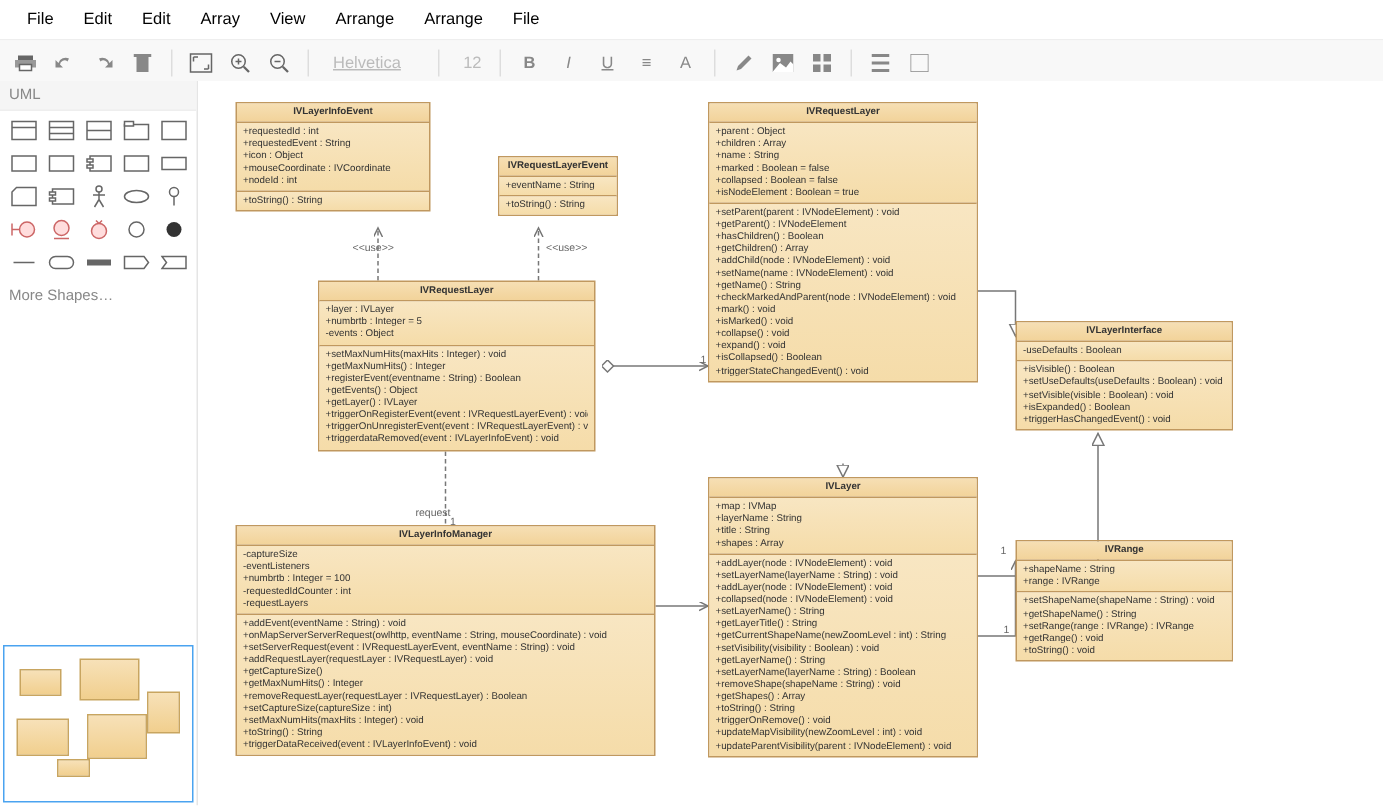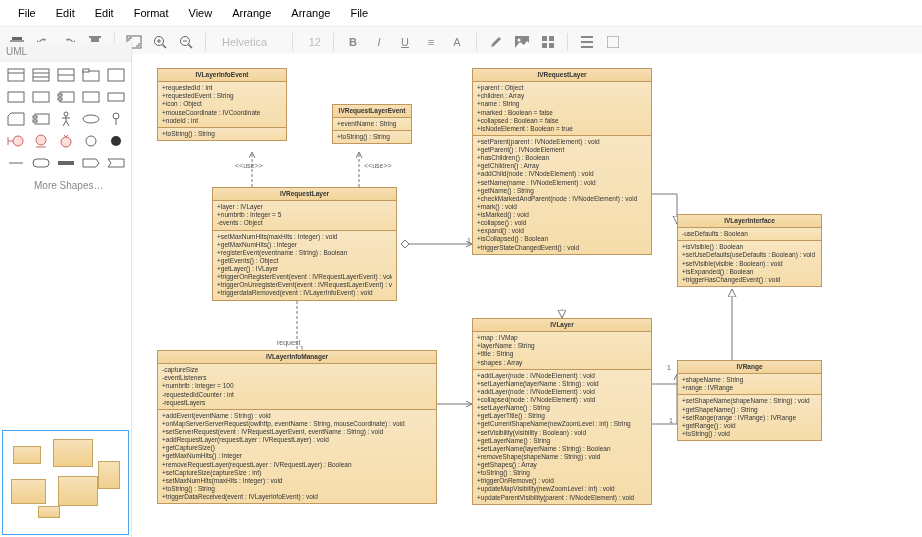--- a/index.html
+++ b/index.html
@@ -6,30 +6,30 @@
   body { font-family: Arial, sans-serif; font-size: 11px; background: #fff; width: 922px; height: 537px; overflow: hidden; position: relative; }
 
   
   .menubar { display: flex; padding: 4px 8px; background: #fff; border-bottom: 1px solid #eee; }
   .menubar span { padding: 3px 10px; cursor: pointer; }
 
   
   .toolbar { display: flex; align-items: center; padding: 4px 6px; background: #f8f8f8; border-bottom: 1px solid #e5e5e5; gap: 4px; }
   .tbtn { width: 22px; height: 22px; display: inline-flex; align-items: center; justify-content: center; color: #555; cursor: pointer; }
   .tsep { width: 1px; height: 18px; background: #ddd; margin: 0 4px; }
-  .fontsel { color: #bbb; padding: 2px 8px; min-width: 70px; }
+  .fontsel { color: #bbb; padding: 2px 8px; min-width: 70px; text-decoration: underline; }
   .sizesel { color: #bbb; padding: 2px 4px; min-width: 24px; text-align: right; }
   svg { display: block; }
 
   
-  .sidebar { position: absolute; left: 0; top: 42px; width: 132px; bottom: 0; border-right: 1px solid #e5e5e5; background: #fff; overflow: hidden; }
+  .sidebar { position: absolute; left: 0; top: 54px; width: 132px; bottom: 0; border-right: 1px solid #e5e5e5; background: #fff; overflow: hidden; }
   .sidebar-title { padding: 4px 6px; color: #888; font-size: 10px; background: #f5f5f5; border-bottom: 1px solid #eee; }
   .shape-palette { padding: 4px; display: grid; grid-template-columns: repeat(5, 1fr); gap: 4px 2px; }
   .shape-slot { height: 18px; display: flex; align-items: center; justify-content: center; }
-  .moreshapes { padding: 4px 6px; color: #888; font-size: 10px; margin-left: 28px; }
+  .moreshapes { padding: 4px 6px; color: #888; font-size: 10px; }
   .navigator { position: absolute; bottom: 0; left: 0; right: 0; height: 105px; border: 1px solid #4aa3f0; margin: 2px; background: #fff; }
   .nav-mini { position: absolute; background: linear-gradient(#f7e1b8,#f1cf8e); border: 1px solid #c8a560; }
 
   
   .canvas { position: absolute; left: 132px; right: 0; top: 54px; bottom: 0; background: #fff; overflow: hidden; }
 
   .uml-class {
     position: absolute;
     border: 1px solid #c0985f;
     font-size: 6.5px;
@@ -45,21 +45,21 @@
   .connector { position: absolute; stroke: #777; stroke-width: 1; fill: none; }
   .conn-label { position: absolute; font-size: 7px; color: #666; background: transparent; }
 </style>
 </head>
 <body>
 
 <div class="menubar">
   <span>File</span>
   <span>Edit</span>
   <span>Edit</span>
-  <span>Format</span>
+  <span>Array</span>
   <span>View</span>
   <span>Arrange</span>
   <span>Arrange</span>
   <span>File</span>
 </div>
 
 <div class="toolbar">
   <span class="tbtn">
       <svg width="14" height="12" viewBox="0 0 14 12">
         <rect x="2" y="1" width="10" height="3" fill="#666"></rect>

